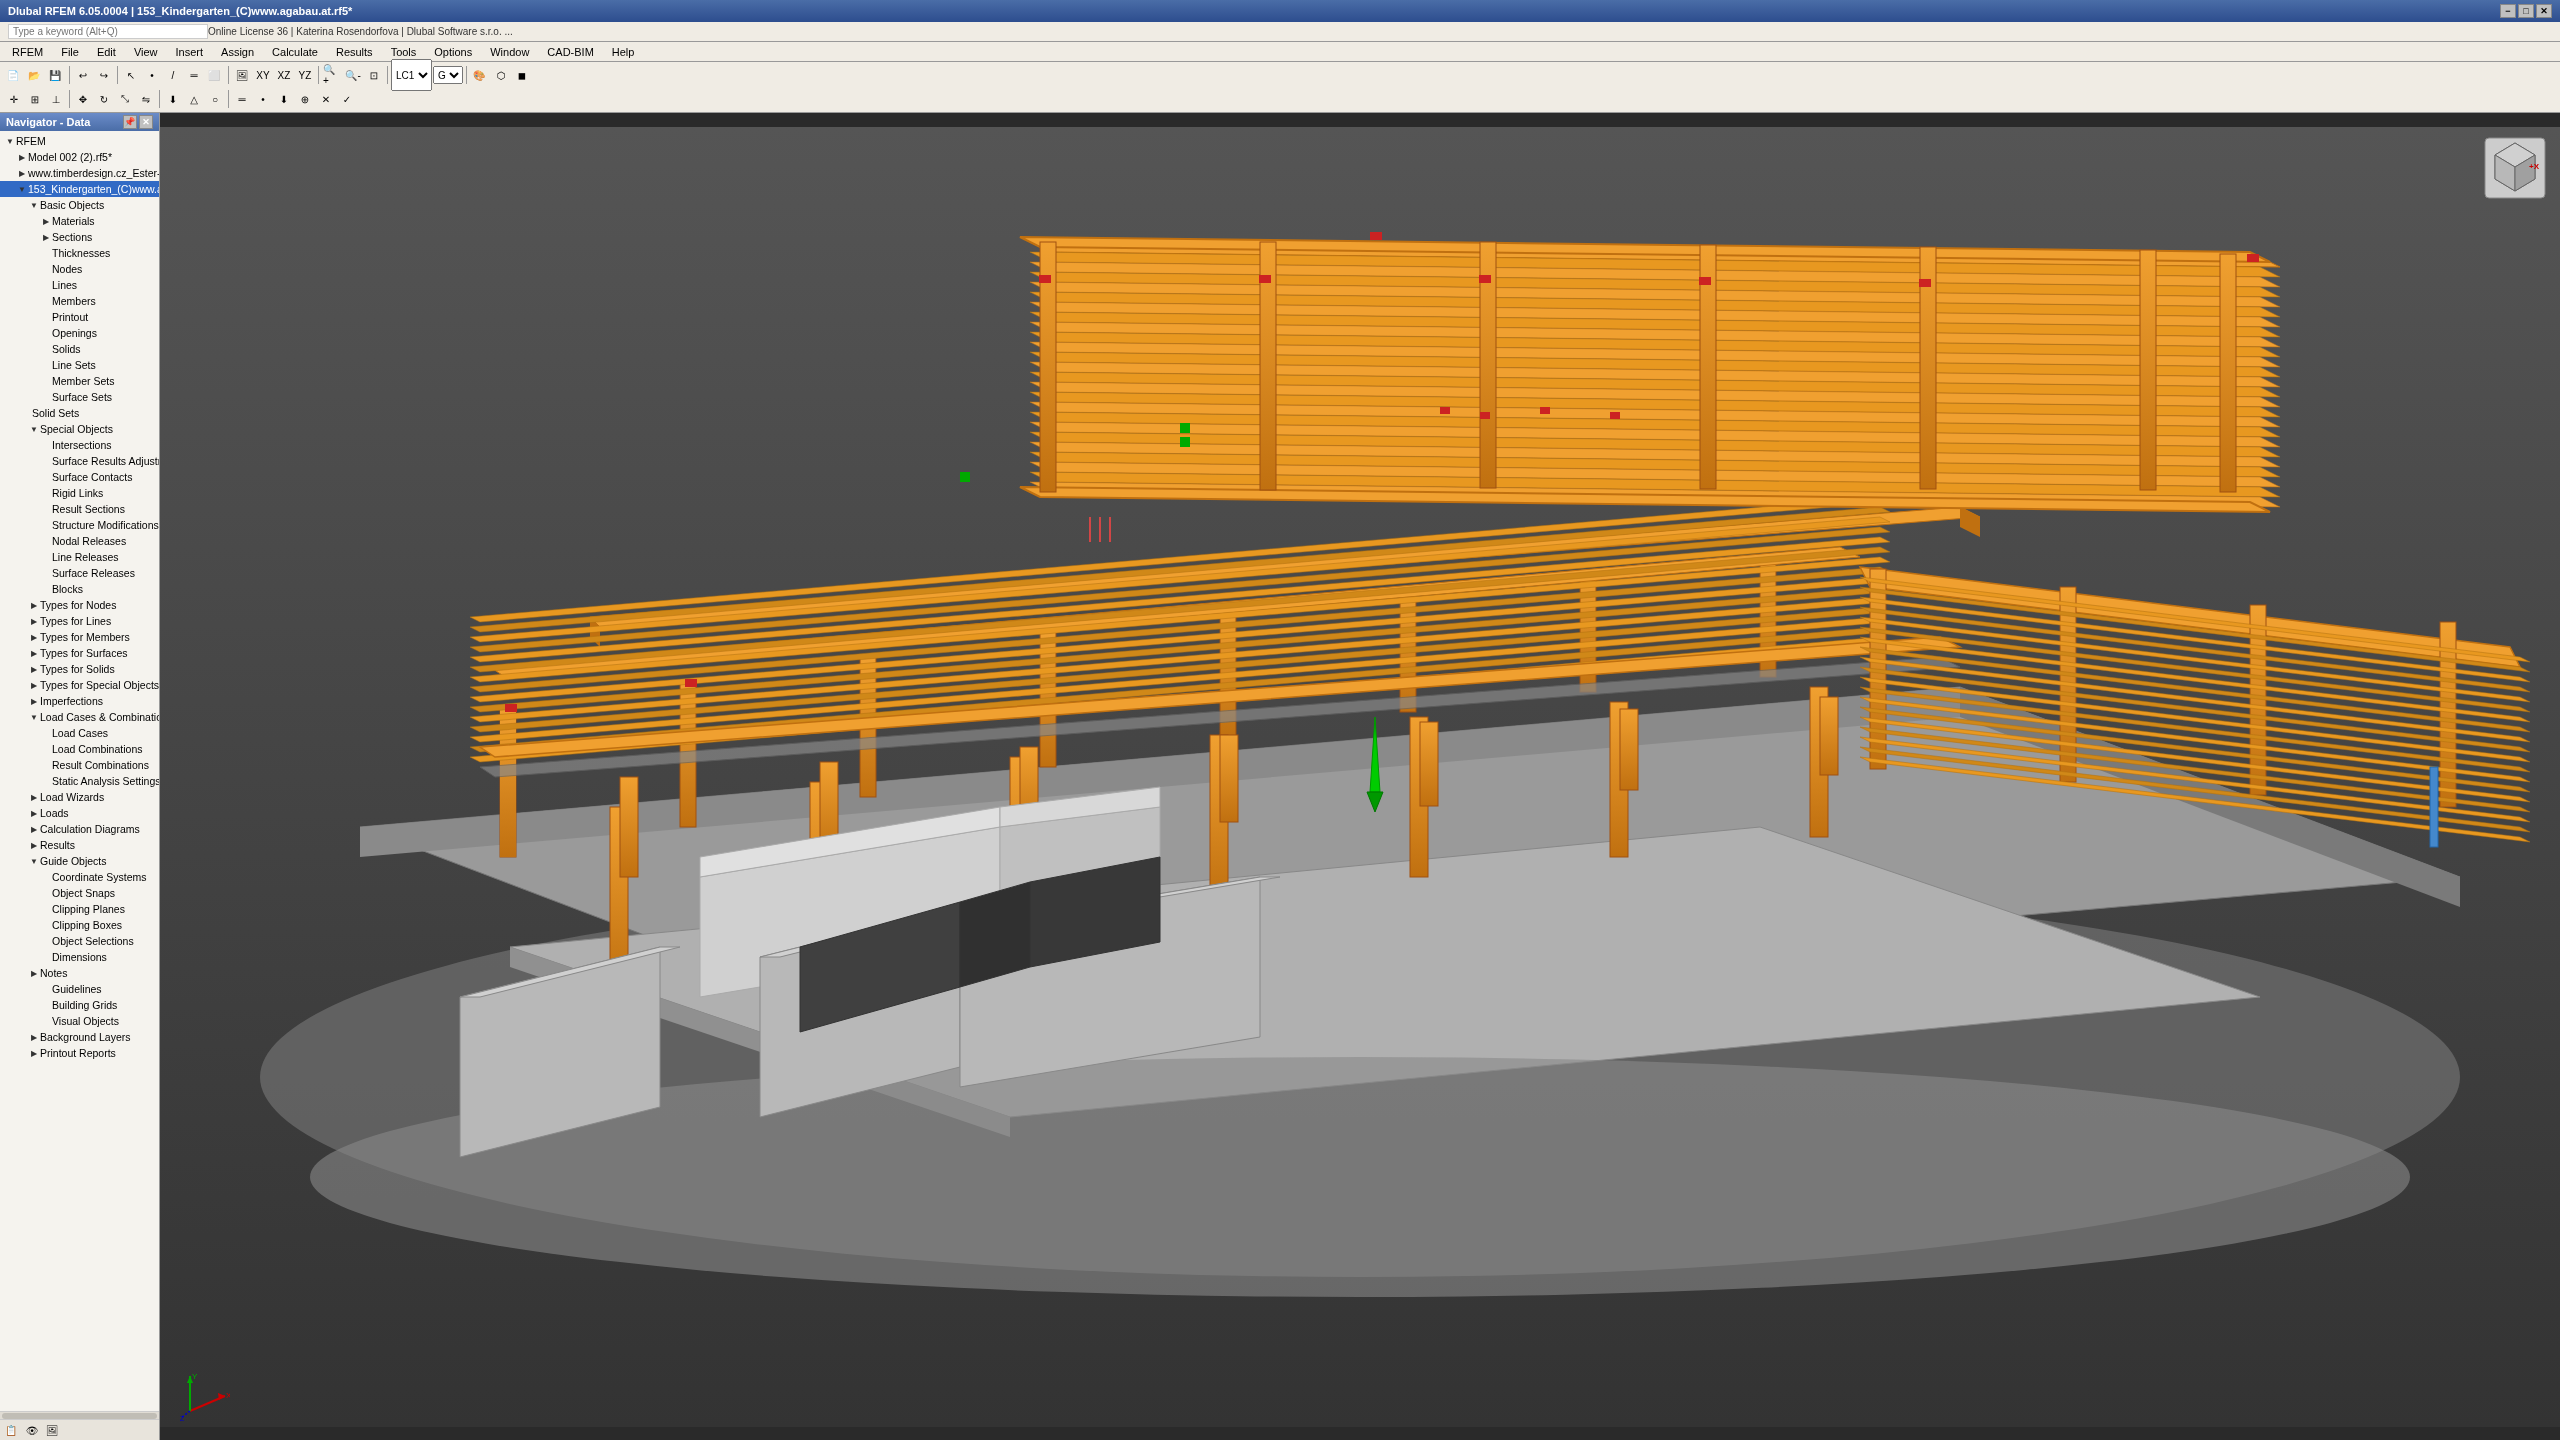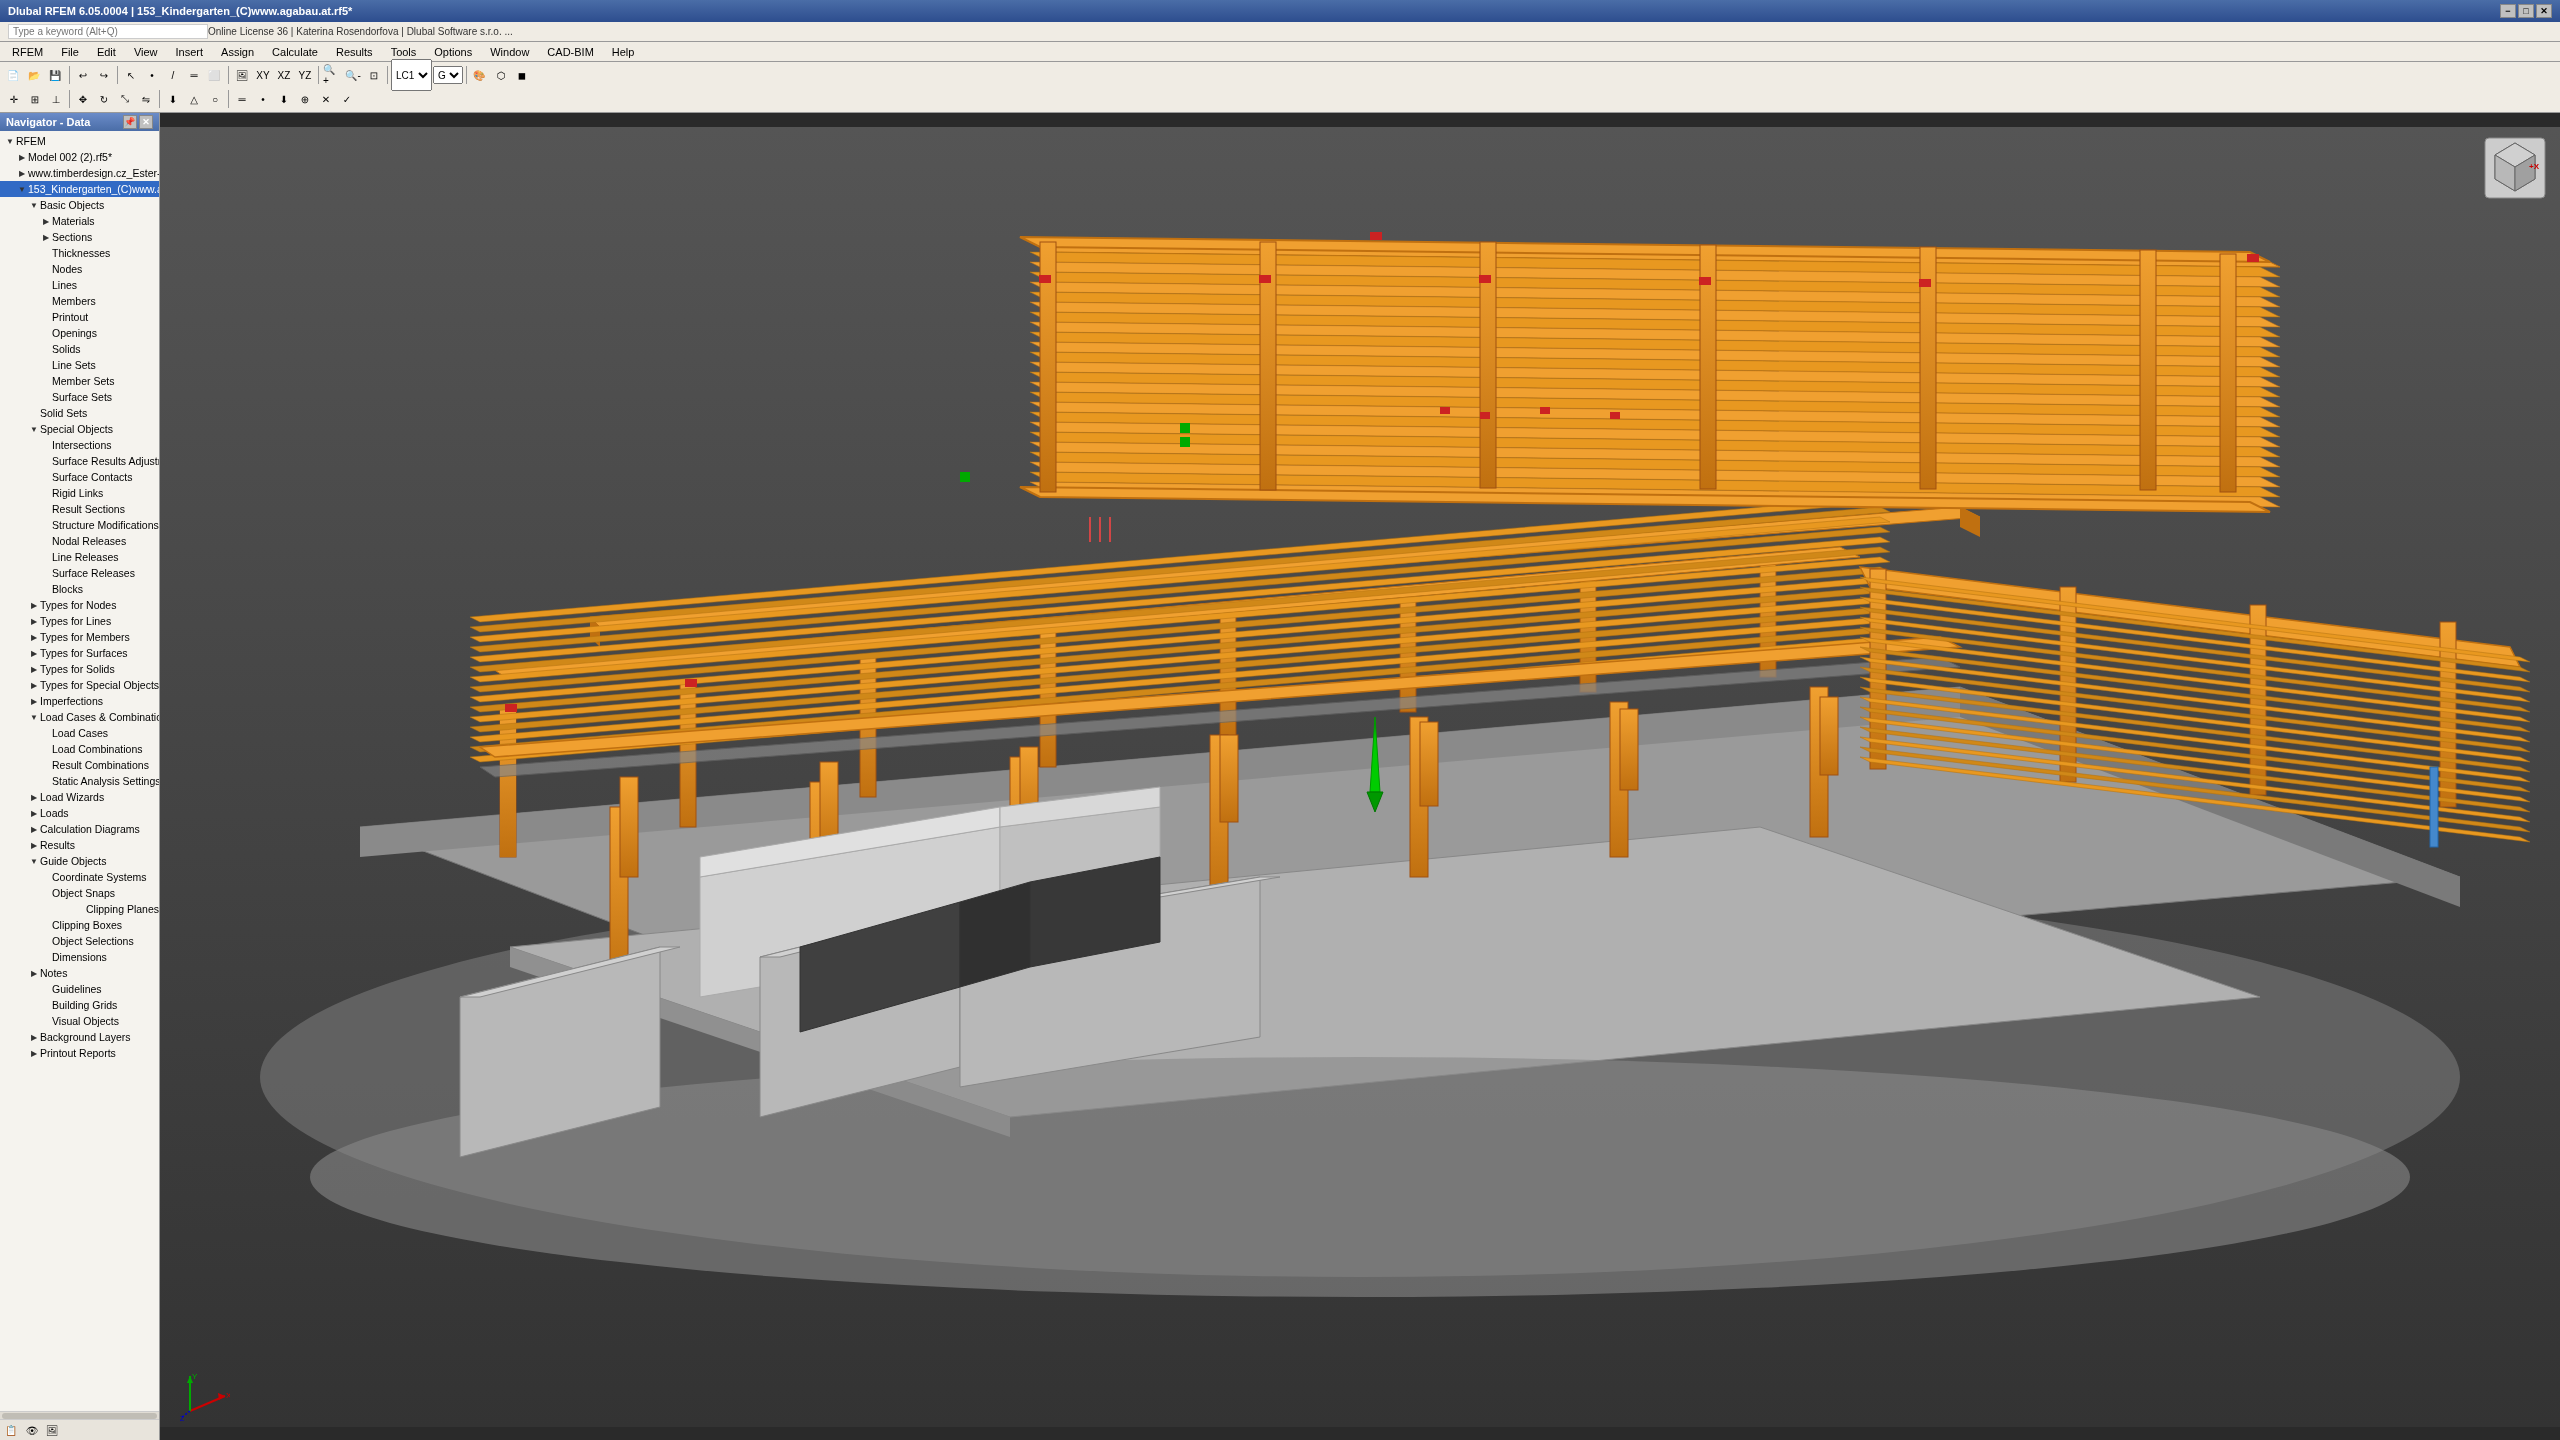--- a/index.html
+++ b/index.html
@@ -347,21 +347,21 @@
             <span class="tree-label">Line Sets</span>
           </div>
           <div class="tree-item" style="padding-left: 40px;">
             <span class="tree-toggle"></span>
             <span class="tree-label">Member Sets</span>
           </div>
           <div class="tree-item" style="padding-left: 40px;">
             <span class="tree-toggle"></span>
             <span class="tree-label">Surface Sets</span>
           </div>
-          <div class="tree-item" style="padding-left: 28px;">
+          <div class="tree-item" style="padding-left: 20px;">
             <span class="tree-toggle"></span>
             <span class="tree-label">Solid Sets</span>
           </div>
           <div class="tree-item" style="padding-left: 28px;">
             <span class="tree-toggle">▼</span>
             <span class="tree-label">Special Objects</span>
           </div>
           <div class="tree-item" style="padding-left: 40px;">
             <span class="tree-toggle"></span>
             <span class="tree-label">Intersections</span>
@@ -471,21 +471,21 @@
             <span class="tree-label">Guide Objects</span>
           </div>
           <div class="tree-item" style="padding-left: 40px;">
             <span class="tree-toggle"></span>
             <span class="tree-label">Coordinate Systems</span>
           </div>
           <div class="tree-item" style="padding-left: 40px;">
             <span class="tree-toggle"></span>
             <span class="tree-label">Object Snaps</span>
           </div>
-          <div class="tree-item" style="padding-left: 40px; justify-content: space-between;">
+          <div class="tree-item" style="padding-left: 40px;">
             <span class="tree-toggle"></span>
             <span class="tree-label">Clipping Planes</span>
           </div>
           <div class="tree-item" style="padding-left: 40px;">
             <span class="tree-toggle"></span>
             <span class="tree-label">Clipping Boxes</span>
           </div>
           <div class="tree-item" style="padding-left: 40px;">
             <span class="tree-toggle"></span>
             <span class="tree-label">Object Selections</span>

